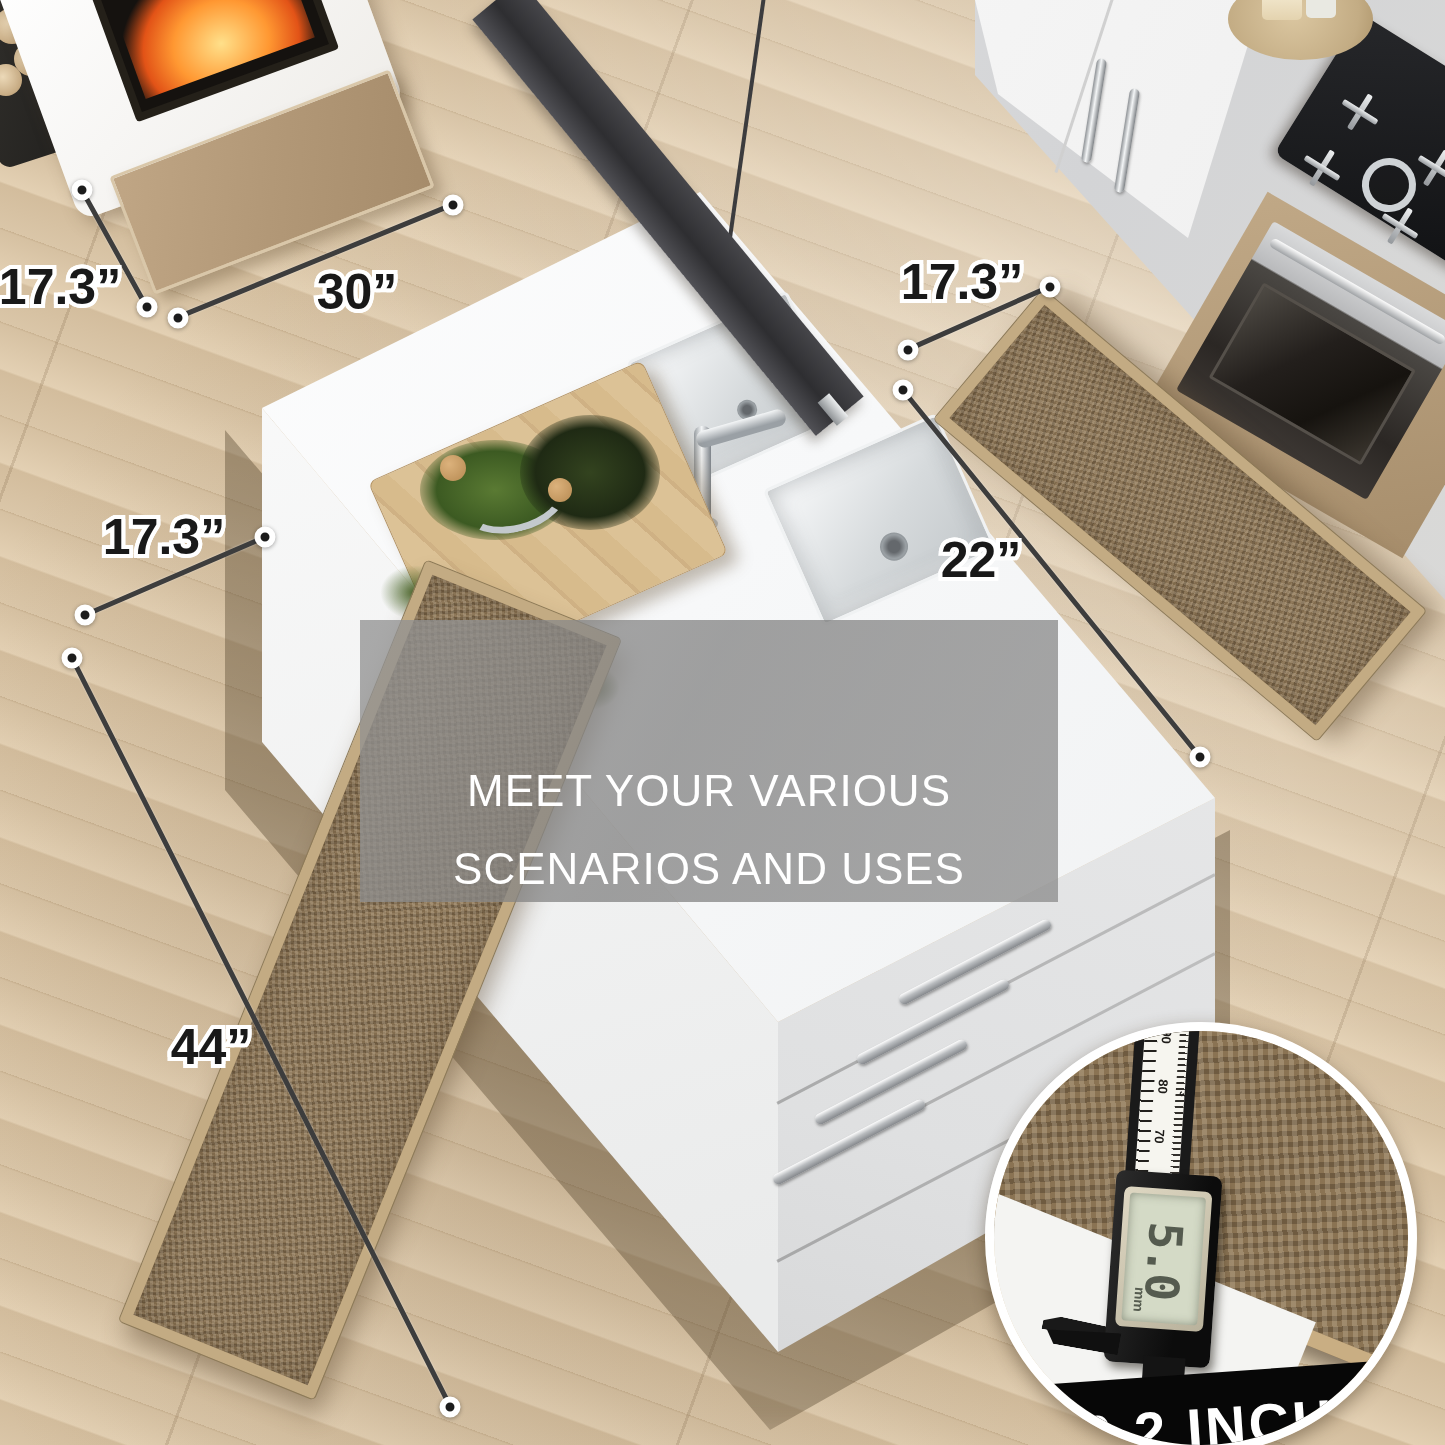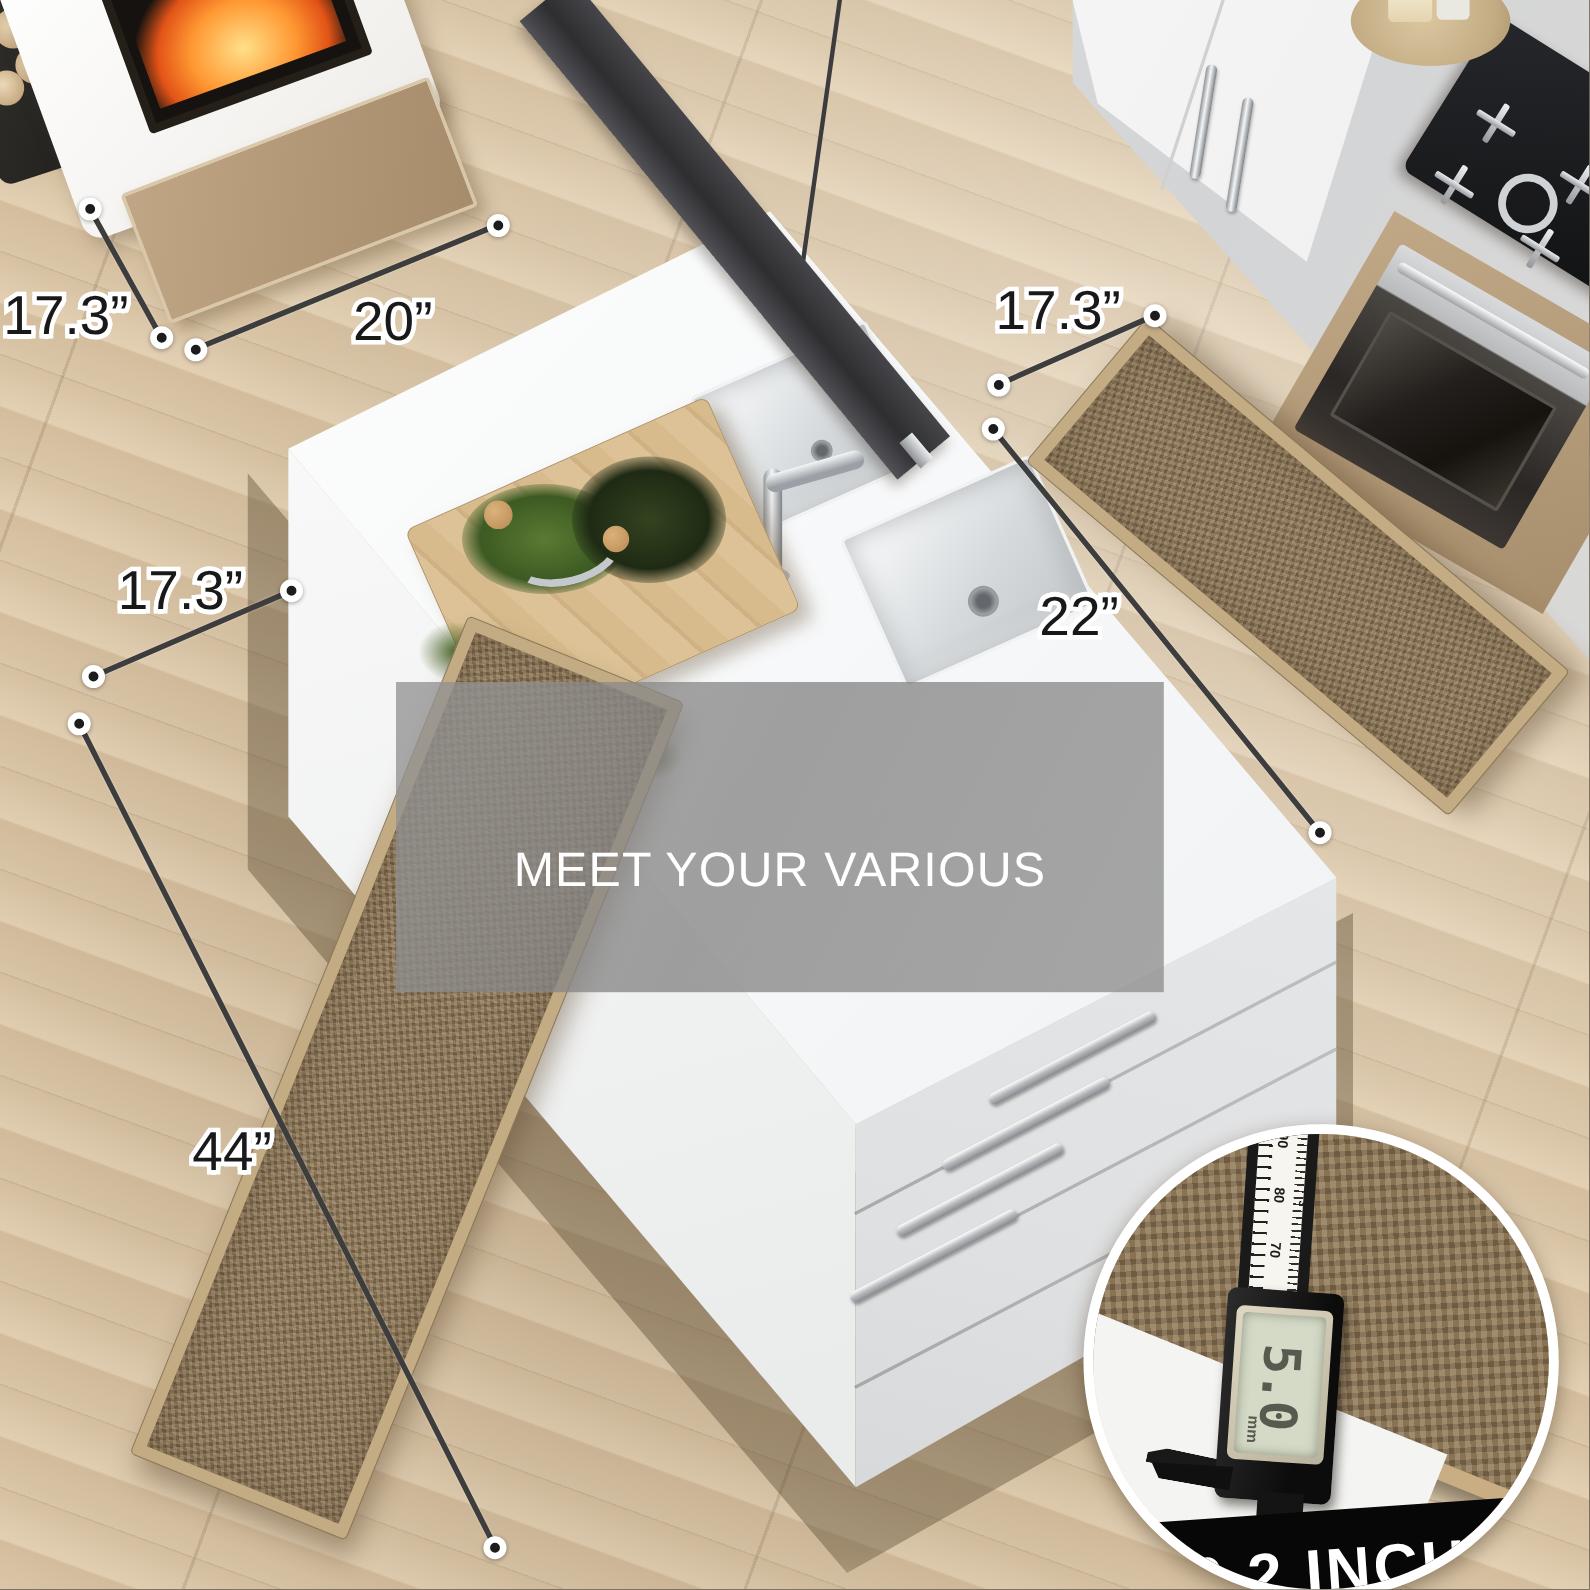--- a/index.html
+++ b/index.html
@@ -94,21 +94,21 @@
     box-shadow:10px 14px 24px rgba(96,76,50,.45), inset 0 0 30px rgba(60,45,25,.25);}
   .topmat{left:122px;top:119px;width:300px;height:126px;transform:rotate(-21deg);border-radius:4px;
           background:linear-gradient(115deg,#c0a685 0%,#b29877 50%,#a68c6b 100%);
           border:3px solid #d9c7a9;box-shadow:6px 10px 14px rgba(96,76,50,.35);}
   .rugside{left:1095px;top:265px;width:170px;height:500px;transform:rotate(-50deg);}
   .rugrunner{left:265px;top:570px;width:210px;height:820px;transform:rotate(22deg);}
   
   .dline{height:5px;background:#3d3d3d;border-radius:3px;box-shadow:0 0 2px rgba(255,255,255,.5);}
   .ddot{width:21px;height:21px;border-radius:50%;background:#1c1c1c;border:6px solid #ffffff;
         transform:translate(-50%,-50%);box-shadow:0 1px 4px rgba(0,0,0,.35);}
-  .dim{transform:translate(-50%,-50%);font-weight:400;font-size:50px;color:#191919;white-space:nowrap;
+  .dim{transform:translate(-50%,-50%);font-weight:700;font-size:50px;color:#191919;white-space:nowrap;
        -webkit-text-stroke:8px #fff;paint-order:stroke fill;
        text-shadow:-3px -3px 0 #fff,3px -3px 0 #fff,-3px 3px 0 #fff,3px 3px 0 #fff,0 -4px 0 #fff,0 4px 0 #fff,-4px 0 0 #fff,4px 0 0 #fff;}
   
   .band{left:360px;top:620px;width:698px;height:282px;
         background:linear-gradient(115deg,rgba(148,148,148,.78) 0%,rgba(128,128,128,.74) 45%,rgba(140,140,140,.76) 100%);}
   .band .t1{left:0;right:0;top:16px;text-align:center;color:#fff;font-size:86px;letter-spacing:1px;}
   .band .t2{left:0;right:0;top:146px;text-align:center;color:#fff;font-size:44px;letter-spacing:1px;}
   .band .t3{left:0;right:0;top:224px;text-align:center;color:#fff;font-size:44px;letter-spacing:1px;}
   
   .inset{left:985px;top:1022px;width:432px;height:432px;border-radius:50%;border:9px solid #ffffff;
@@ -235,28 +235,29 @@
   <div class="ddot" style="left:1050px;top:287px;"></div>
   <div class="ddot" style="left:908px;top:350px;"></div>
   <div class="ddot" style="left:903px;top:390px;"></div>
   <div class="ddot" style="left:1200px;top:757px;"></div>
   <div class="ddot" style="left:265px;top:537px;"></div>
   <div class="ddot" style="left:85px;top:615px;"></div>
   <div class="ddot" style="left:72px;top:658px;"></div>
   <div class="ddot" style="left:450px;top:1407px;"></div>
 
   <span class="dim" style="left:60px;top:287px;">17.3”</span>
-  <span class="dim" style="left:357px;top:292px;">20”</span>
+  <span class="dim" style="left:357px;top:292px;">30”</span>
   <span class="dim" style="left:962px;top:282px;">17.3”</span>
   <span class="dim" style="left:981px;top:560px;">22”</span>
   <span class="dim" style="left:164px;top:537px;">17.3”</span>
   <span class="dim" style="left:211px;top:1047px;">44”</span>
 
   <div class="band">
     <div class="t2">MEET YOUR VARIOUS</div>
+    <div class="t3">SCENARIOS AND USES</div>
   </div>
 
   <div class="inset">
     <div class="inset-rug"></div>
     <div class="inset-white"></div>
     <div class="jaw"></div>
     <div class="beamdark"></div>
     <div class="beamscale">
       <div class="ticksL"></div>
       <div class="ticksR"></div>

